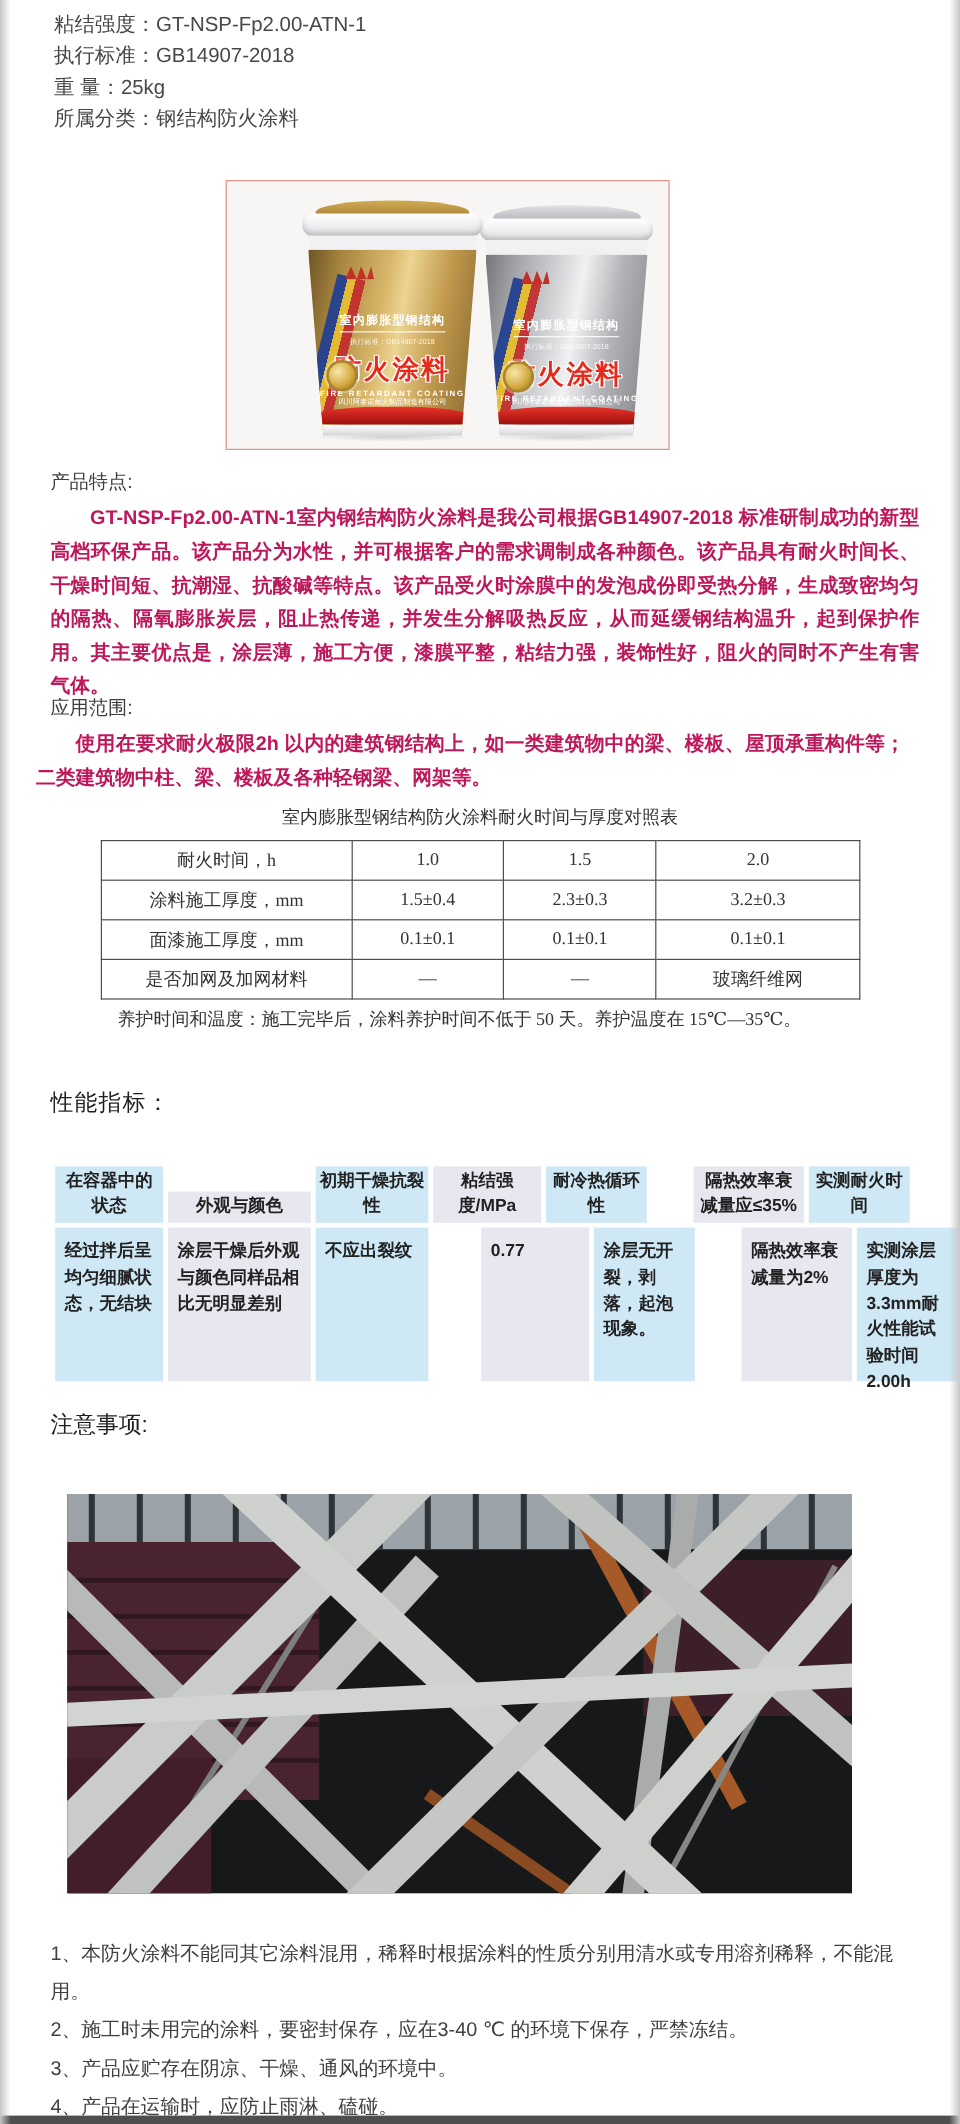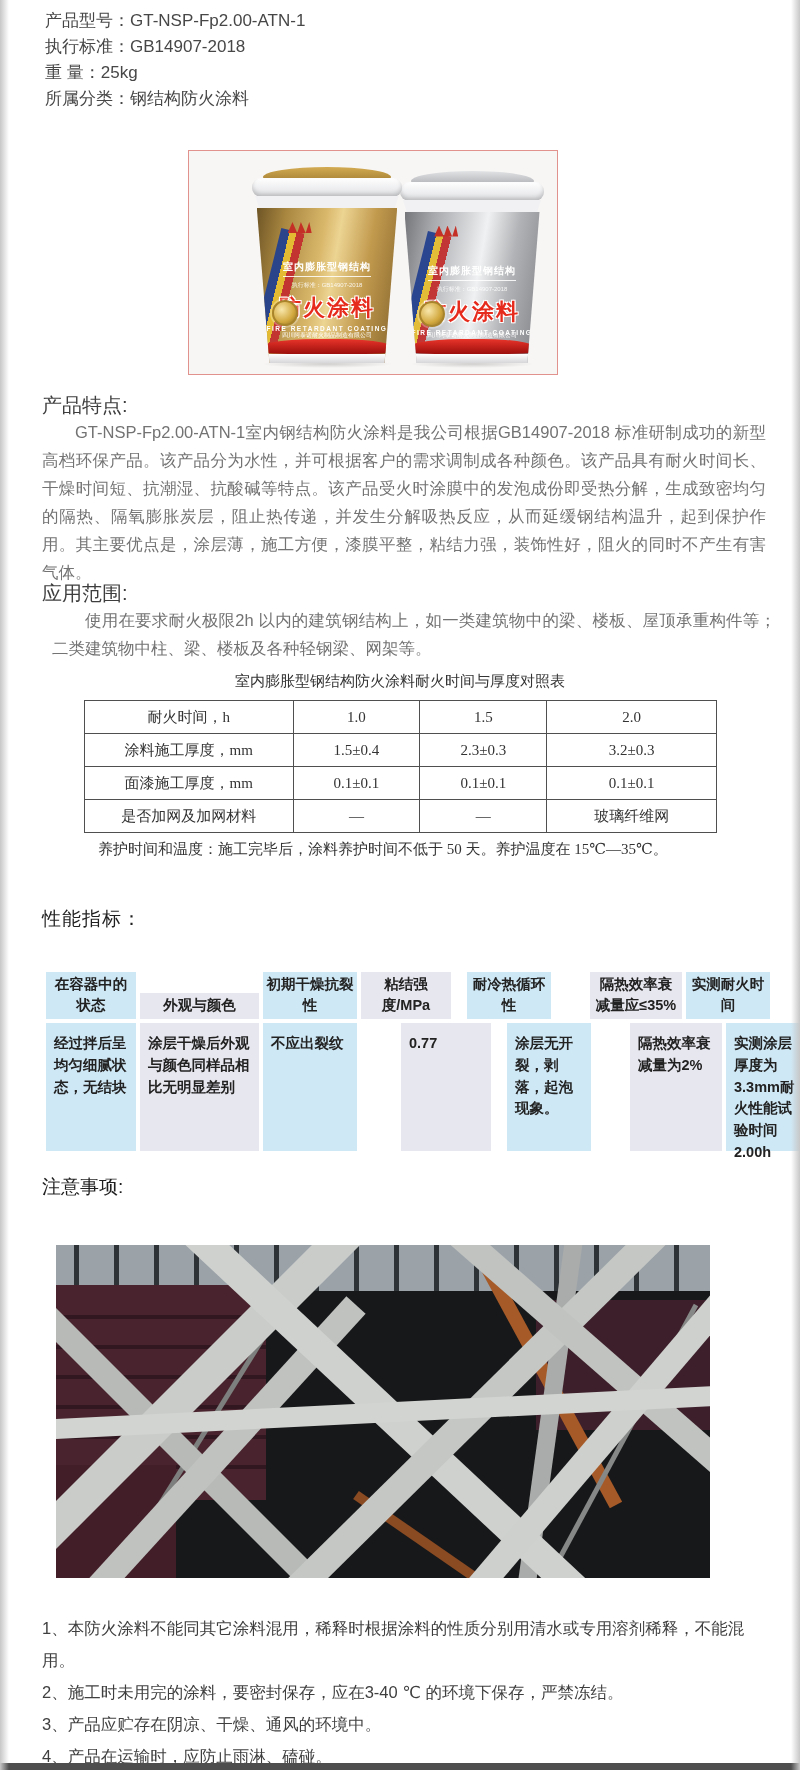--- a/index.html
+++ b/index.html
@@ -47,59 +47,59 @@
     box-shadow:0 0 0 2px rgba(255,255,255,.3);}
   .b-company{position:absolute;bottom:15%;left:0;right:0;text-align:center;color:#fff;font-size:6px;z-index:3;}
   .b-redband{position:absolute;bottom:6%;left:-2%;right:-2%;height:15px;z-index:1;
     background:linear-gradient(180deg,#e8342a,#9c0f0c);border-radius:50% 50% 35% 35%/95% 95% 25% 25%;}
   .b-foot{position:absolute;bottom:0;left:3%;right:3%;height:9px;background:linear-gradient(180deg,#ffffff,#d6d6d9);
     border-radius:0 0 5px 5px;z-index:2;}
   .b-shadow{position:absolute;bottom:-1px;left:8%;right:8%;height:8px;
     background:radial-gradient(ellipse,rgba(0,0,0,.16),rgba(0,0,0,0) 70%);}
 
   
-  .h-small{font-size:20px;color:#3e3e3e;}
+  .h-small{font-size:16px;color:#3e3e3e;}
   .h-big{font-size:19px;color:#1f1f1f;letter-spacing:1px;}
-  .para{font-size:16.5px;color:#737373;line-height:28px;text-align:justify;}
+  .para{font-size:16.5px;color:#be185d;line-height:28px;text-align:justify;font-weight:bold;}
   .indent{text-indent:2em;}
 
   
   .ftitle{top:672px;left:0;width:800px;text-align:center;font-family:"Liberation Serif","DejaVu Serif",serif;
     font-size:15px;color:#333;}
   table.fire{position:absolute;left:84px;top:700px;width:633px;border-collapse:collapse;
     font-family:"Liberation Serif","DejaVu Serif",serif;font-size:15px;color:#333;}
   table.fire td{border:1px solid #4f4f4f;height:32px;text-align:center;padding:0 20px;}
   table.fire td.c0{width:33%;}
   .fnote{top:840px;left:98px;font-family:"Liberation Serif","DejaVu Serif",serif;font-size:15px;color:#333;}
 
   
   .perf-row{position:absolute;left:46px;display:flex;gap:4px;}
   .pcell{box-sizing:border-box;font-size:14.5px;color:#222;font-weight:bold;line-height:1.5;}
   .pcell.head{display:flex;align-items:center;justify-content:center;text-align:center;padding:2px 3px;}
   .pcell.bodyc{padding:10px 6px 16px 8px;text-align:left;}
   .bg-blue{background:#cfe8f5;}
   .bg-gray{background:#e7e7ef;}
   .w1{width:90px;} .w2{width:119px;} .w3{width:94px;} .w4{width:90px;}
-  .w5{width:84px;margin-left:12px;} .w6{width:92px;margin-left:35px;} .w7{width:84px;}
+  .w5{width:84px;} .w6{width:92px;margin-left:35px;} .w7{width:84px;}
   .pc4{text-align:center;padding-top:14px;margin-left:40px;}
   .pc6{padding-top:30px;}
 
   
   .notice-list{top:1612px;left:42px;width:726px;font-size:16.5px;color:#3f3f3f;line-height:32px;}
   .steel-photo{left:56px;top:1245px;width:654px;height:333px;}
 </style>
 </head>
 <body>
 
 <div class="edge left"></div>
 <div class="edge right"></div>
 
 <div class="abs info">
   <div class="line">
-    <span>产品型号：</span><span>GT-NSP-Fp2.00-ATN-1</span>
+    <span>粘结强度：</span><span>GT-NSP-Fp2.00-ATN-1</span>
   </div>
   <div class="line">
     <span>执行标准：</span><span>GB14907-2018</span>
   </div>
   <div class="line">
     <span>重 量：</span><span>25kg</span>
   </div>
   <div class="line">
     <span>所属分类：</span><span>钢结构防火涂料</span>
   </div>
@@ -143,21 +143,21 @@
       <div class="b-redband"></div>
       <div class="b-foot"></div>
     </div>
   </div>
 </div>
 
 <div class="abs h-small" style="left:42px;top:392px;">产品特点:</div>
 <div class="abs para indent" style="left:42px;top:418px;width:724px;">GT-NSP-Fp2.00-ATN-1室内钢结构防火涂料是我公司根据GB14907-2018 标准研制成功的新型高档环保产品。该产品分为水性，并可根据客户的需求调制成各种颜色。该产品具有耐火时间长、干燥时间短、抗潮湿、抗酸碱等特点。该产品受火时涂膜中的发泡成份即受热分解，生成致密均匀的隔热、隔氧膨胀炭层，阻止热传递，并发生分解吸热反应，从而延缓钢结构温升，起到保护作用。其主要优点是，涂层薄，施工方便，漆膜平整，粘结力强，装饰性好，阻火的同时不产生有害气体。</div>
 
 <div class="abs h-small" style="left:42px;top:580px;">应用范围:</div>
-<div class="abs para indent" style="left:52px;top:606px;width:724px;">使用在要求耐火极限2h 以内的建筑钢结构上，如一类建筑物中的梁、楼板、屋顶承重构件等；二类建筑物中柱、梁、楼板及各种轻钢梁、网架等。</div>
+<div class="abs para indent" style="left:30px;top:606px;width:724px;">使用在要求耐火极限2h 以内的建筑钢结构上，如一类建筑物中的梁、楼板、屋顶承重构件等；二类建筑物中柱、梁、楼板及各种轻钢梁、网架等。</div>
 
 <div class="abs ftitle">室内膨胀型钢结构防火涂料耐火时间与厚度对照表</div>
 <table class="fire">
   <tbody>
     <tr>
       <td class="c0">耐火时间，h</td>
       <td>1.0</td>
       <td>1.5</td>
       <td>2.0</td>
     </tr>

